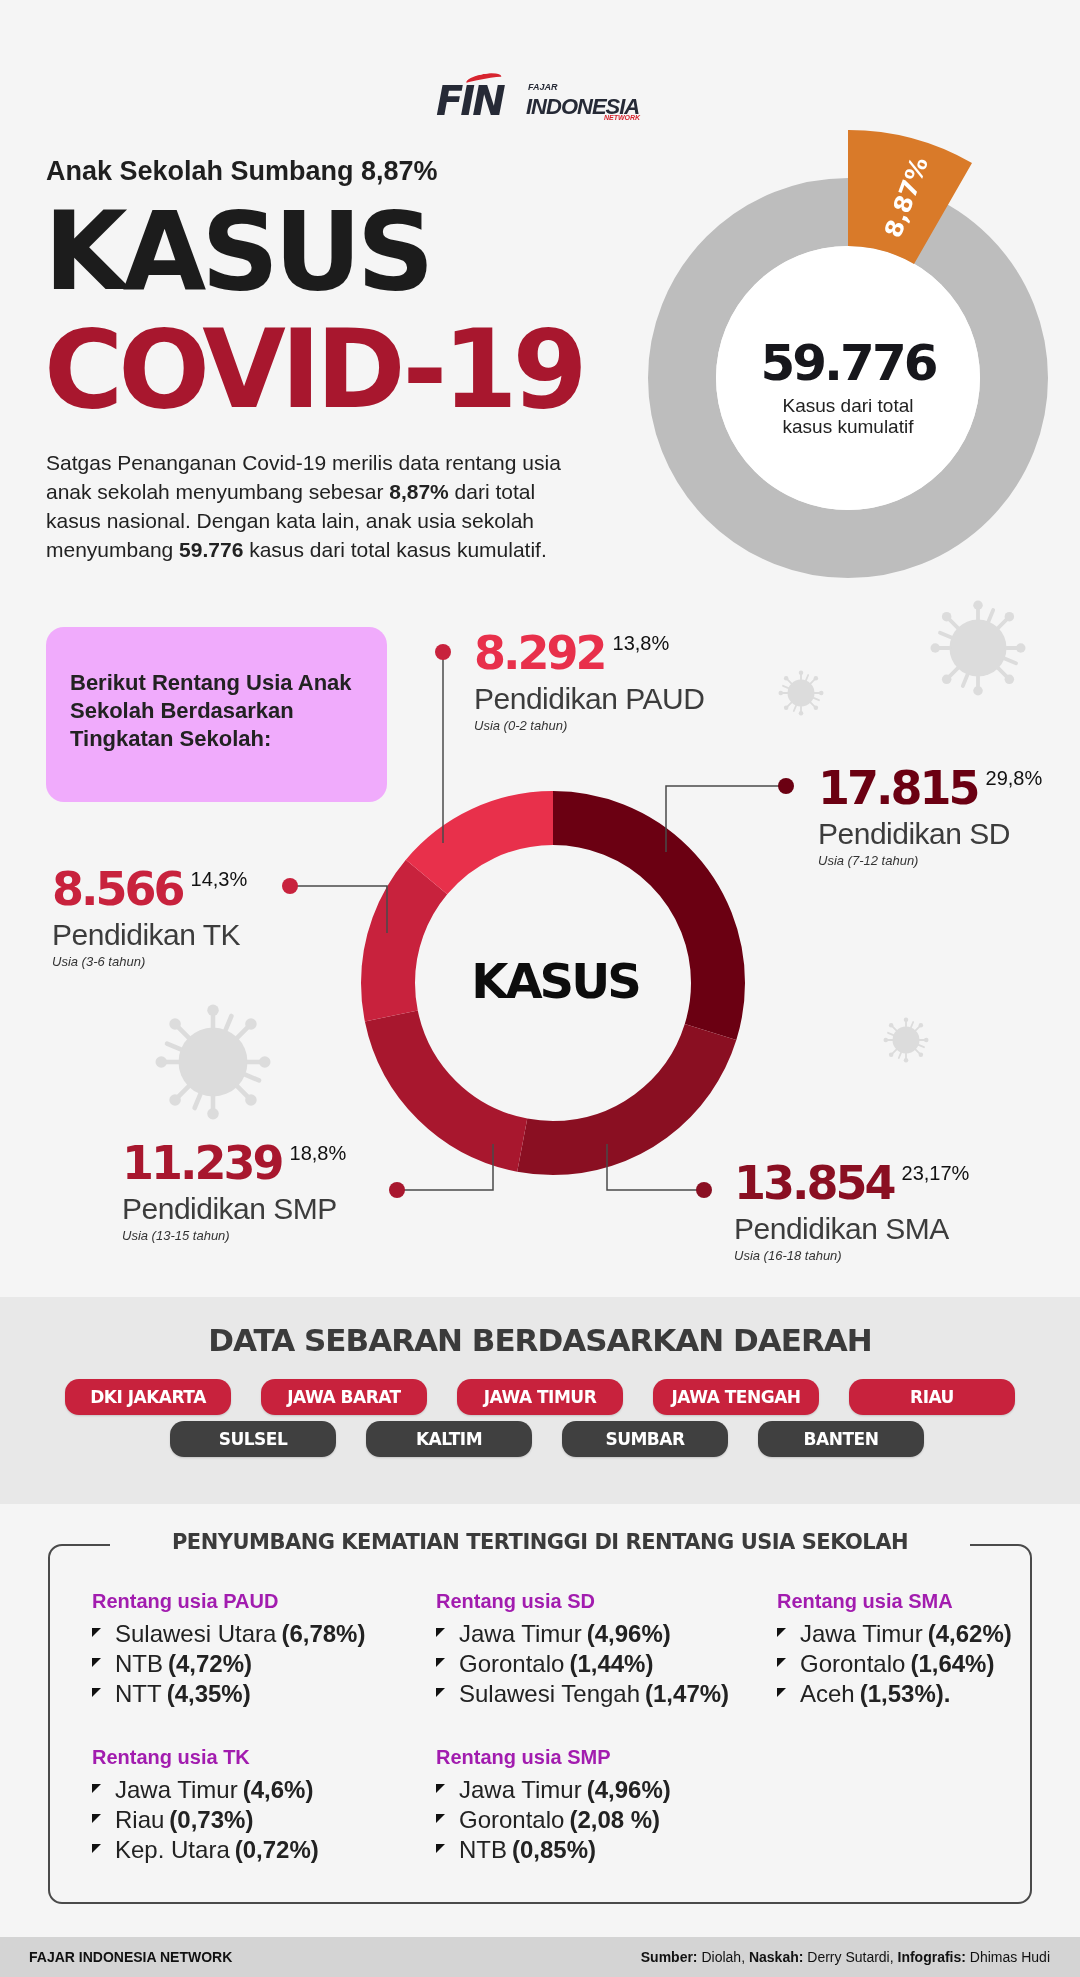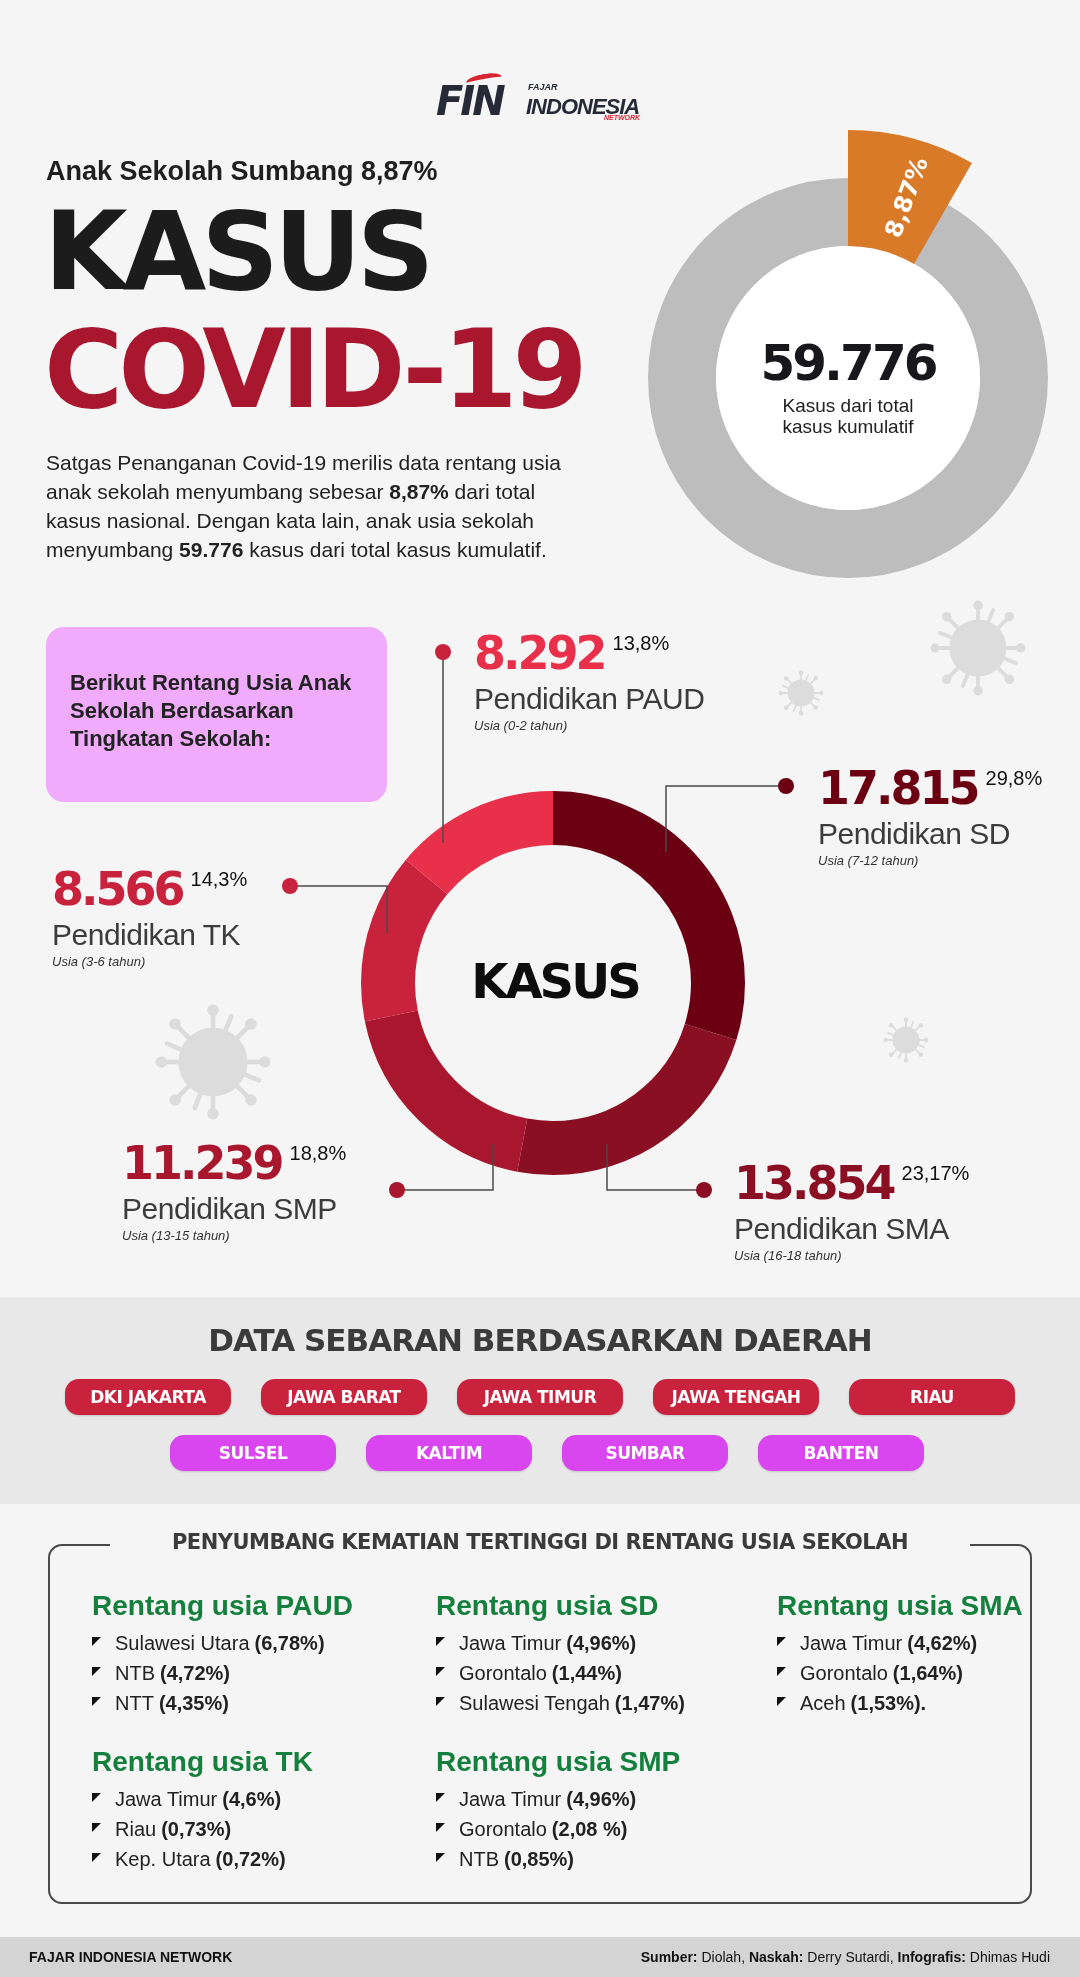--- a/index.html
+++ b/index.html
@@ -30,27 +30,27 @@
   .cat { position: absolute; }
   .cat .num { font-family: "DejaVu Sans", sans-serif; font-weight: bold; font-size: 46px; letter-spacing: -3px; line-height: 1; display: inline-block; vertical-align: top; }
   .cat .pct { font-size: 20px; color: #111; display: inline-block; vertical-align: top; margin-left: 8px; margin-top: 2px; }
   .cat .name { font-size: 30px; color: #3c3c3c; margin-top: 6px; letter-spacing: -0.5px; }
   .cat .age { font-size: 13px; font-style: italic; color: #333; margin-top: 2px; }
 
   .daerah { left: 0; top: 1297px; width: 1080px; height: 207px; background: #e8e8e8; }
   .daerah-title { position: absolute; left: 0; width: 1080px; top: 25px; text-align: center; font-family: "DejaVu Sans", sans-serif; font-weight: bold; font-size: 31px; color: #3b3b3b; letter-spacing: -1px; }
   .pill { position: absolute; width: 166px; height: 36px; border-radius: 14px; color: #fff; font-family: "DejaVu Sans", sans-serif; font-weight: bold; font-size: 17px; display: flex; align-items: center; justify-content: center; letter-spacing: -0.5px; box-shadow: 0 1px 2px rgba(0,0,0,0.15); }
   .pill.r1 { background: #c8223d; top: 82px; }
-  .pill.r2 { background: #d946ef; top: 138px; }
+  .pill.r2 { background: #404040; top: 124px; }
 
   .death-box { left: 48px; top: 1544px; width: 984px; height: 360px; border: 2px solid #4a4a4a; border-radius: 14px; }
   .death-title { left: 110px; top: 1530px; width: 860px; background: #f5f5f5; text-align: center; font-family: "DejaVu Sans", sans-serif; font-weight: bold; font-size: 21px; color: #3b3b3b; letter-spacing: -0.5px; }
   .group { position: absolute; }
-  .group .gh { font-size: 28px; font-weight: bold; color: #15803d; margin-bottom: 6px; }
-  .group .li { font-size: 20px; color: #222; line-height: 30px; display: flex; align-items: center; }
+  .group .gh { font-size: 20px; font-weight: bold; color: #a21caf; margin-bottom: 6px; }
+  .group .li { font-size: 24px; color: #222; line-height: 30px; display: flex; align-items: center; }
   .group .tri { width: 0; height: 0; border-top: 9px solid #111; border-right: 9px solid transparent; margin-right: 14px; margin-top: -4px; }
   .group .li b { font-weight: bold; margin-left: 5px; }
 
   .footer { left: 0; top: 1937px; width: 1080px; height: 40px; background: #d4d4d4; }
   .footer .left { position: absolute; left: 29px; top: 12px; font-size: 14px; font-weight: bold; color: #111; }
   .footer .right { position: absolute; right: 30px; top: 12px; font-size: 14px; color: #111; }
   .footer .right b { font-weight: bold; }
 </style>
 </head>
 <body>

